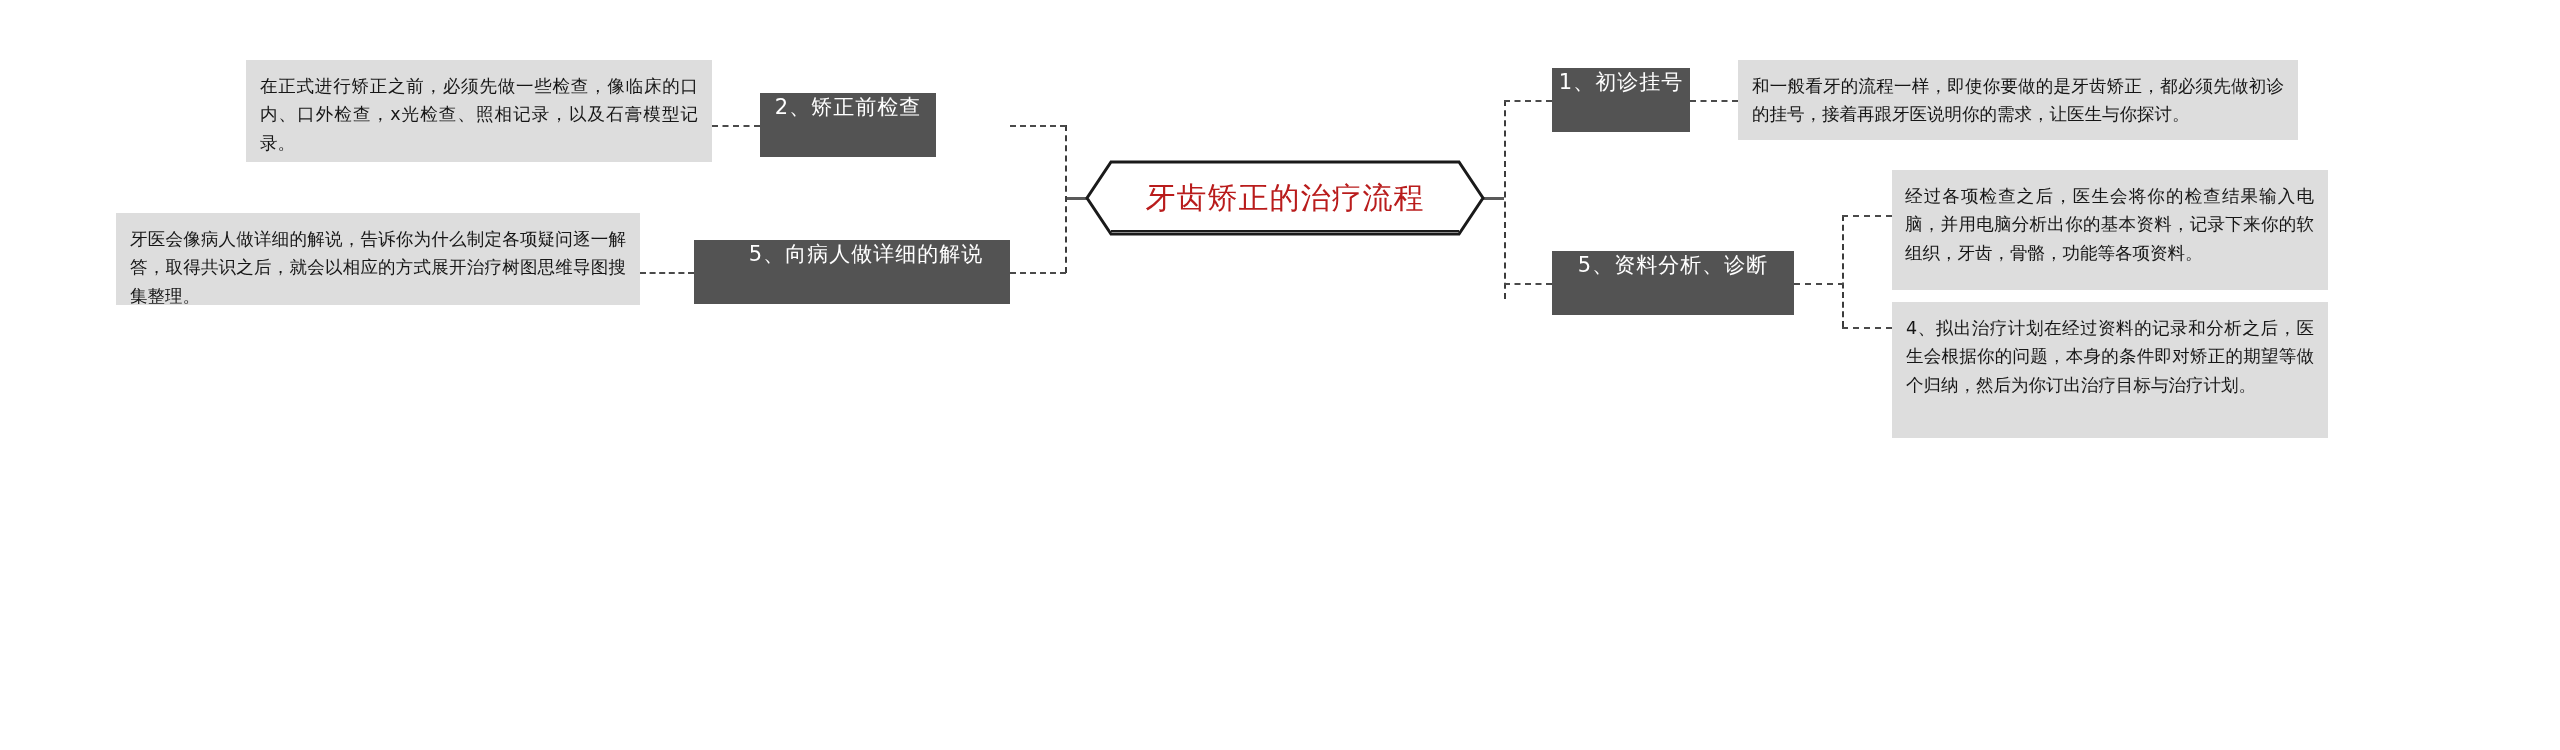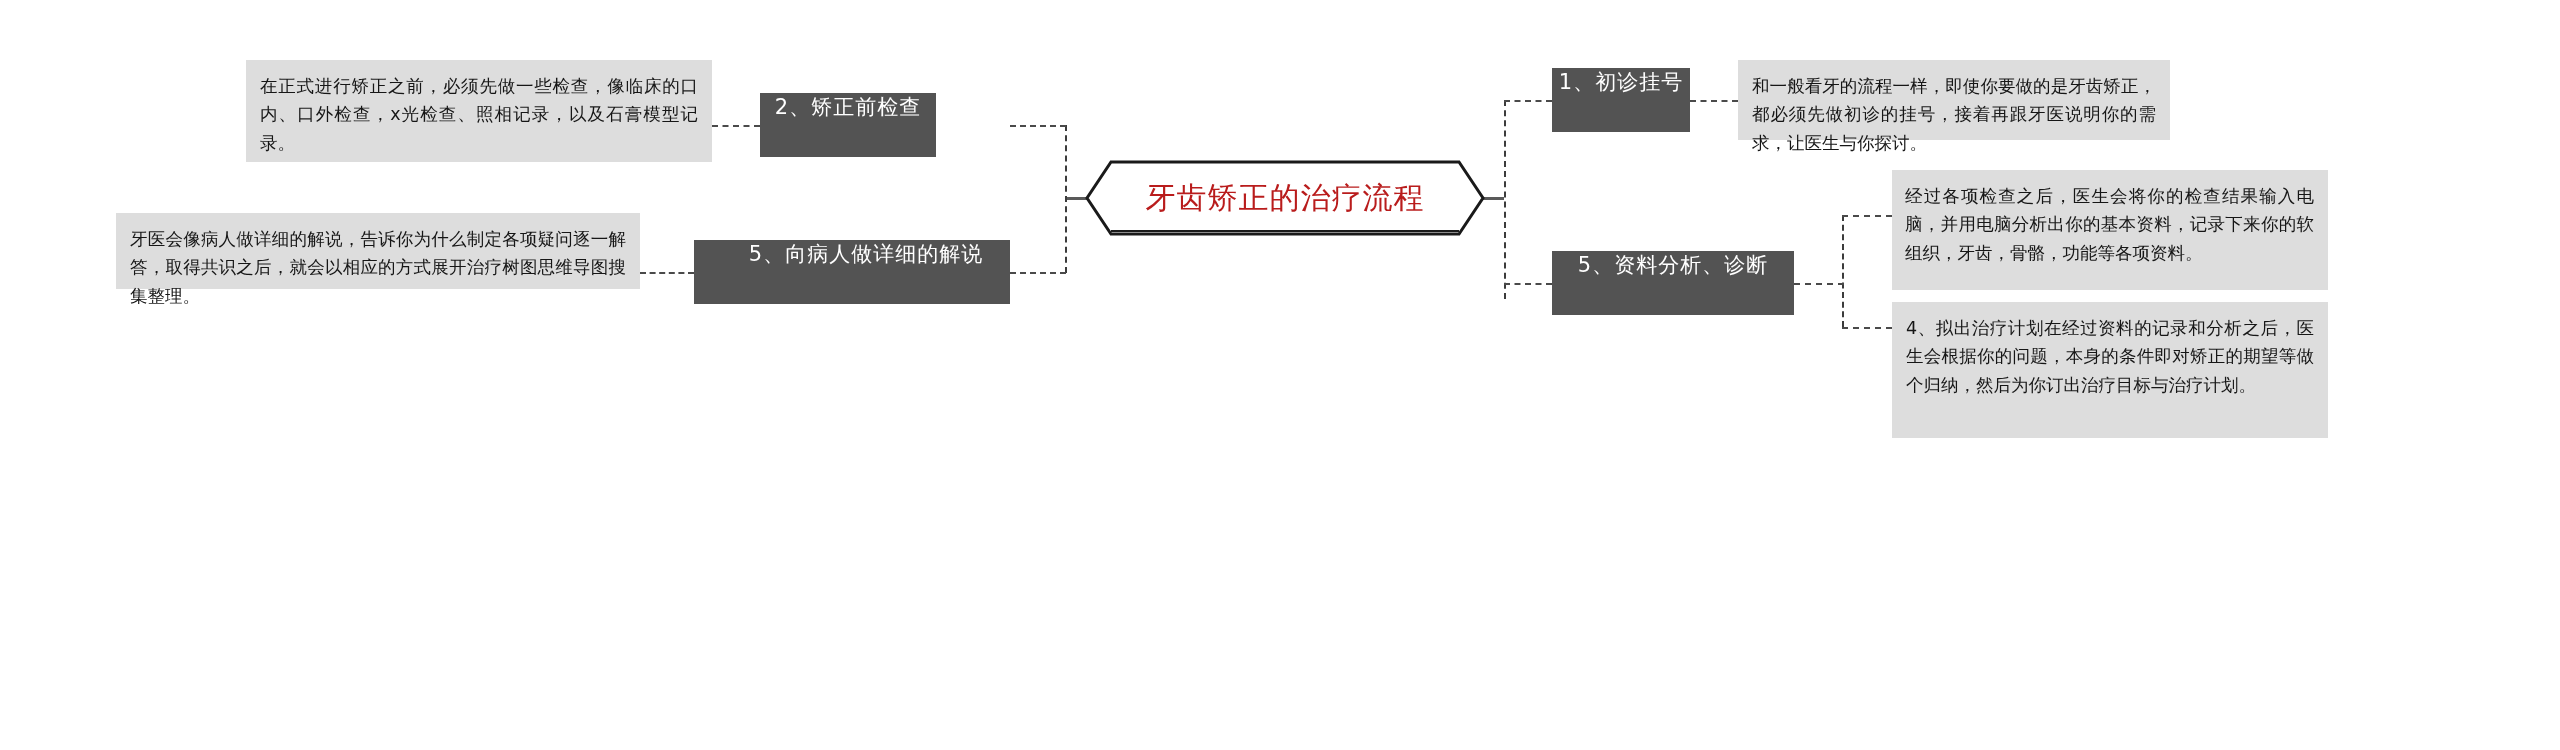--- a/index.html
+++ b/index.html
@@ -138,33 +138,33 @@
   </div>
 
   <div class="topic" style="left:1552px; top:251px; width:242px; height:64px;">
     <span>5、资料分析、诊断</span>
   </div>
 
   <div class="topic" style="left:694px; top:240px; width:316px; height:64px;padding-left:28px;">
     <span>5、向病人做详细的解说</span>
   </div>
 
-  <div class="note" style="left:1738px; top:60px; width:432px; height:80px;">
+  <div class="note" style="left:1738px; top:60px; width:560px; height:80px;">
     <span>和一般看牙的流程一样，即使你要做的是牙齿矫正，都必须先做初诊的挂号，接着再跟牙医说明你的需求，让医生与你探讨。</span>
   </div>
 
   <div class="note" style="left:246px; top:60px; width:466px; height:102px;">
     <span>在正式进行矫正之前，必须先做一些检查，像临床的口内、口外检查，x光检查、照相记录，以及石膏模型记录。</span>
   </div>
 
   <div class="note" style="left:1892px; top:170px; width:436px; height:120px;padding-left:13px;">
     <span>经过各项检查之后，医生会将你的检查结果输入电脑，并用电脑分析出你的基本资料，记录下来你的软组织，牙齿，骨骼，功能等各项资料。</span>
   </div>
 
   <div class="note" style="left:1892px; top:302px; width:436px; height:136px;">
     <span>4、拟出治疗计划在经过资料的记录和分析之后，医生会根据你的问题，本身的条件即对矫正的期望等做个归纳，然后为你订出治疗目标与治疗计划。</span>
   </div>
 
-  <div class="note" style="left:116px; top:213px; width:524px; height:76px;">
+  <div class="note" style="left:116px; top:213px; width:524px; height:92px;">
     <span>牙医会像病人做详细的解说，告诉你为什么制定各项疑问逐一解答，取得共识之后，就会以相应的方式展开治疗树图思维导图搜集整理。</span>
   </div>
 
 </div>
 
 </body></html>

